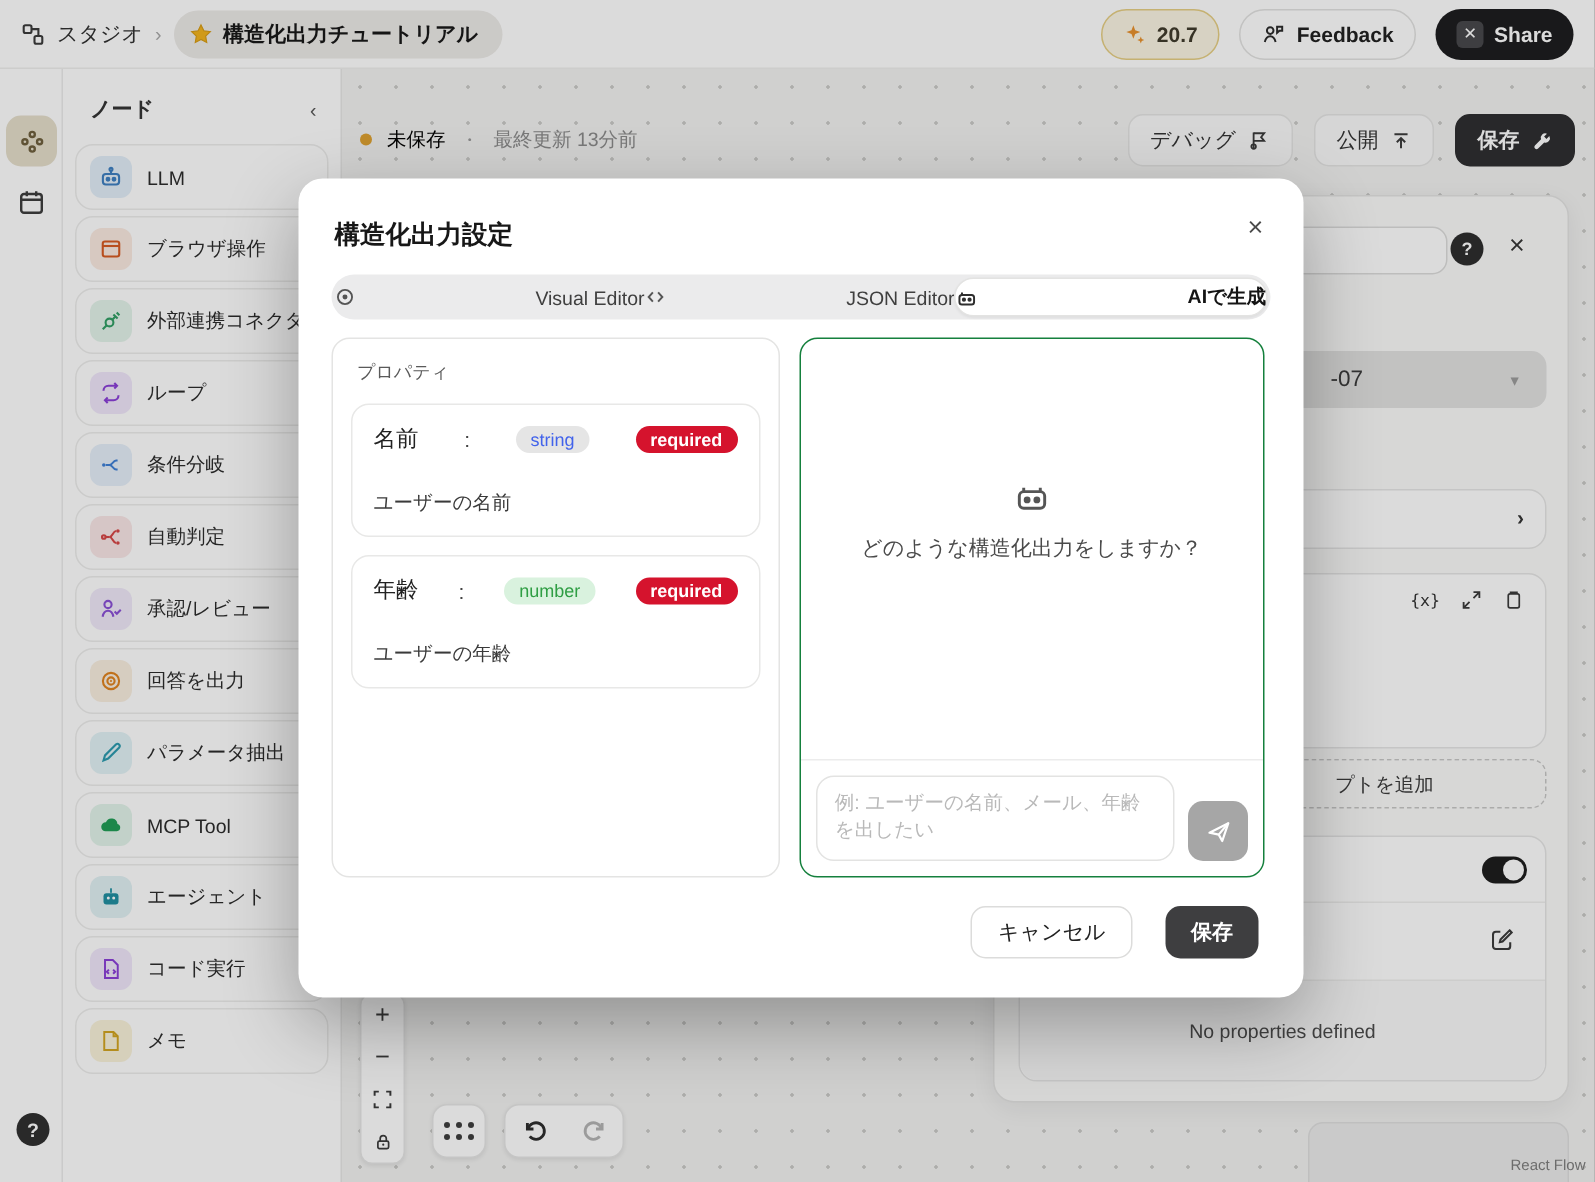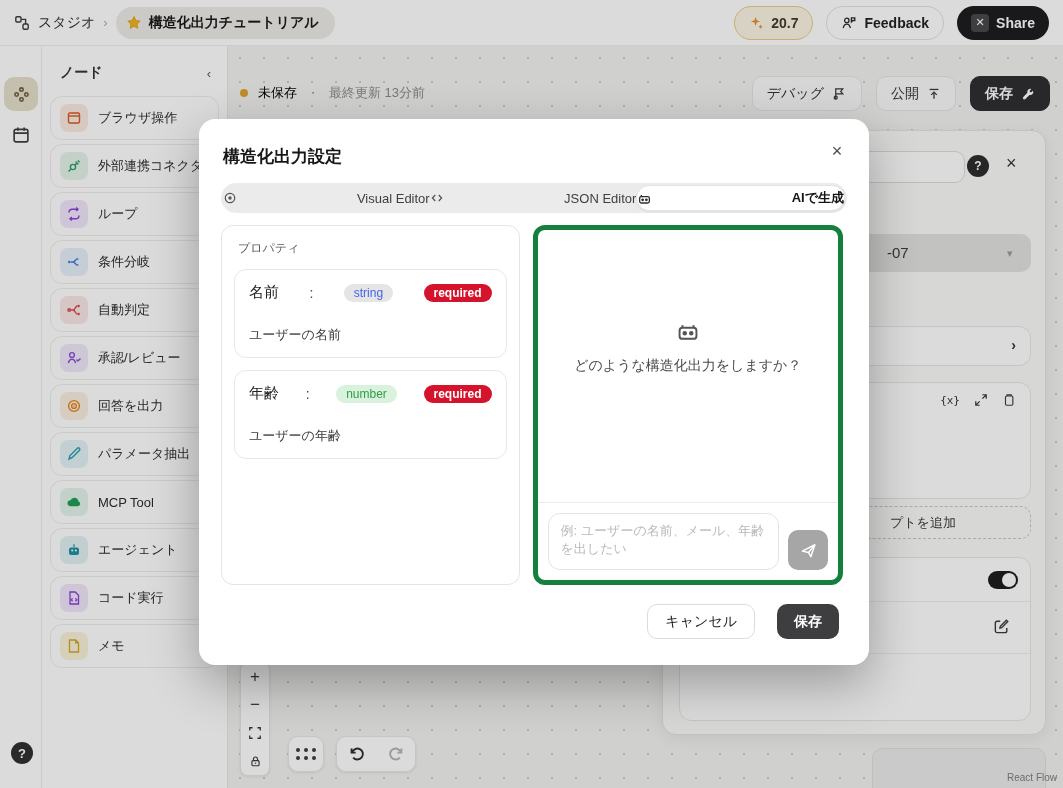--- a/index.html
+++ b/index.html
@@ -109,21 +109,21 @@
   .panels{position:absolute;left:22px;right:26px;top:106px;height:360px;display:flex;gap:13px;}
   .p-left{width:48%;border:1px solid #e4e4e3;border-radius:12px;padding:12px;}
   .p-label{font-size:12px;color:#5a5a5a;margin:2px 0 12px 4px;}
   .prop{border:1px solid #e8e8e7;border-radius:12px;padding:13px 14px;margin-bottom:12px;background:#fff;}
   .prop .line{display:flex;align-items:center;gap:9px;justify-content:space-between;}
   .prop .nm{font-size:15px;color:#222;}
   .prop .cl{font-size:14px;color:#444;}
   .pill{font-size:12px;border-radius:999px;padding:3px 10px;line-height:1;white-space:nowrap;}
   .pill.req{background:var(--required-red,#d5132d);color:#fff;font-weight:700;}
   .prop .desc{font-size:13px;color:#3a3a3a;margin-top:24px;}
-  .p-right{flex:1;border:5px solid #15803d;border-radius:12px;display:flex;flex-direction:column;overflow:hidden;}
+  .p-right{flex:1;border:1px solid #15803d;border-radius:12px;display:flex;flex-direction:column;overflow:hidden;}
   .ai-empty{flex:1;display:flex;flex-direction:column;align-items:center;justify-content:center;gap:13px;padding-bottom:40px;}
   .ai-empty .txt{font-size:14px;color:#4a4a4a;text-align:center;}
   .ai-inputrow{border-top:1px solid #ececec;padding:10px;display:flex;align-items:flex-end;gap:9px;}
   .ai-ta{flex:1;height:57px;border:1px solid #e3e3e2;border-radius:12px;padding:8px 12px;font-size:13px;color:#333;resize:none;outline:none;}
   .ai-ta::placeholder{color:#b9b9b9;}
   .send{width:40px;height:40px;border-radius:10px;background:#a6a6a6;display:flex;align-items:center;justify-content:center;flex:none;}
   .m-footer{position:absolute;right:30px;bottom:26px;display:flex;gap:22px;}
   .btn{height:35px;border-radius:10px;padding:0 17px;font-size:14px;display:flex;align-items:center;}
   .btn.ghost{background:#fff;border:1px solid #dcdcdb;color:#222;}
   .btn.solid{background:var(--accent-dark,#3e3e40);color:#fff;font-weight:600;}
@@ -201,20 +201,32 @@
     <div class="help-circle">?</div>
   </nav>
 
   <aside class="sidebar">
     <div class="sb-head">
       <span class="h">ノード</span>
       <span class="col">‹</span>
     </div>
     <div class="sb-list">
 
+      <div class="node-item">
+        <span class="chip" style="background-color: rgb(226, 238, 248); color: rgb(62, 127, 193);">
+          <svg width="16" height="16" viewBox="0 0 16 16" fill="none" stroke="currentColor" stroke-width="1.4">
+              <rect x="2.6" y="6" width="10.8" height="7" rx="2"></rect>
+              <circle cx="6" cy="9.5" r=".9" fill="currentColor"></circle>
+              <circle cx="10" cy="9.5" r=".9" fill="currentColor"></circle>
+              <path d="M8 6V3.8"></path>
+              <circle cx="8" cy="2.9" r="1"></circle>
+            </svg>
+        </span>
+        <span class="lbl">LLM</span>
+      </div>
 
       <div class="node-item">
         <span class="chip" style="background-color: rgb(251, 234, 225); color: rgb(214, 90, 33);">
           <svg width="16" height="16" viewBox="0 0 16 16" fill="none" stroke="currentColor" stroke-width="1.4">
               <rect x="2.5" y="3" width="11" height="10" rx="1.5"></rect>
               <path d="M2.5 6h11"></path>
             </svg>
         </span>
         <span class="lbl">ブラウザ操作</span>
       </div>
@@ -458,20 +470,23 @@
             <i></i>
           </span>
       </div>
       <div class="row2">
         <span class="edit">
           <svg width="17" height="17" viewBox="0 0 16 16" fill="none" stroke="#3a3a3a" stroke-width="1.3">
               <path d="M13 9.5V12a1.8 1.8 0 0 1-1.8 1.8H4A1.8 1.8 0 0 1 2.2 12V4.8A1.8 1.8 0 0 1 4 3h2.8"></path>
               <path d="M12.6 2.1l1.3 1.3L8.2 9.1l-1.7.4.4-1.7z"></path>
             </svg>
         </span>
+      </div>
+      <div class="row3">
+        <span class="np">No properties defined</span>
       </div>
     </div>
   </section>
   <div class="cfg-extra"></div>
   <span class="attribution">React Flow</span>
 
   <div class="dim"></div>
 
   <div class="modal">
     <div class="m-title">構造化出力設定</div>

